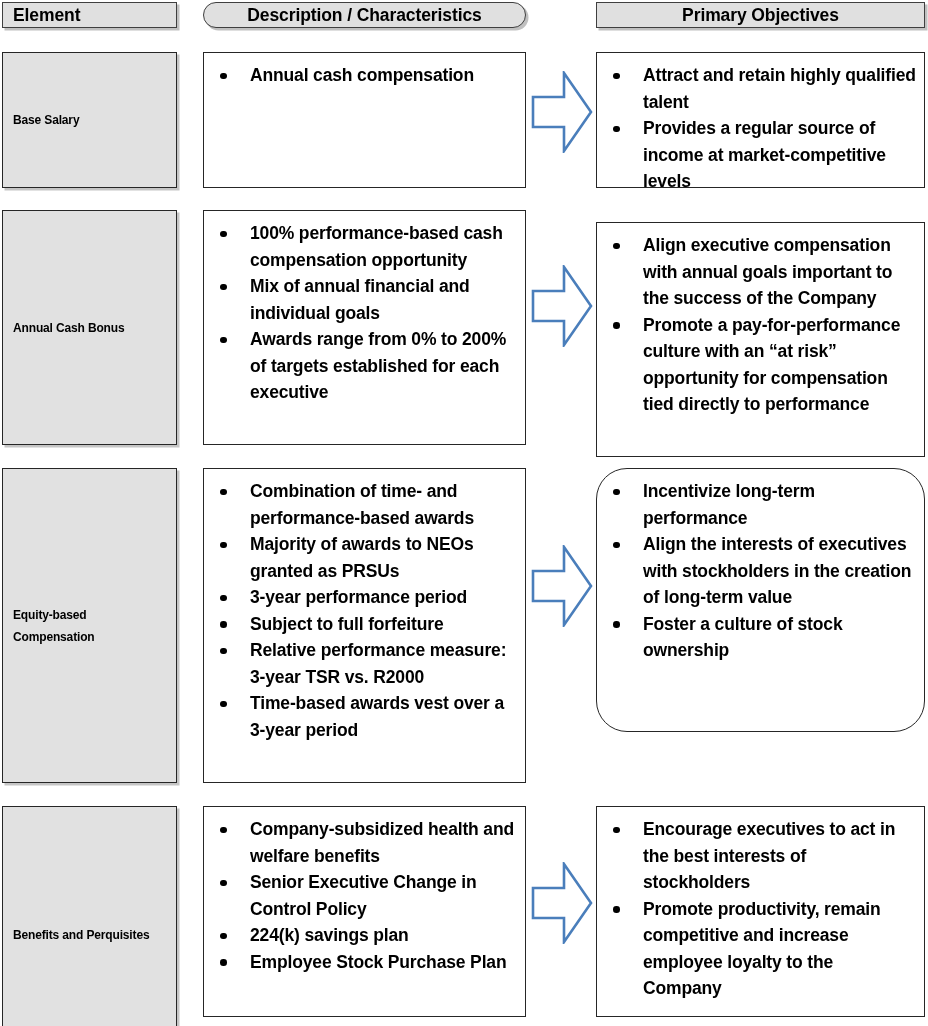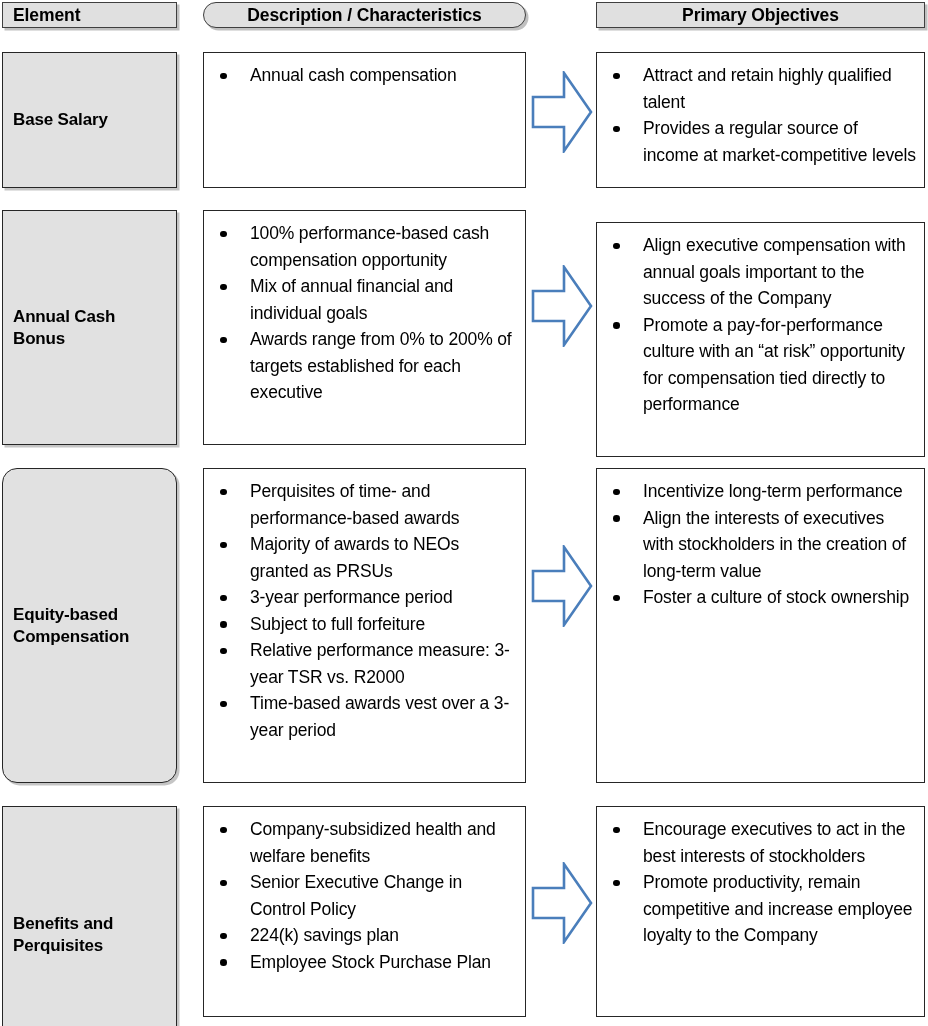--- a/index.html
+++ b/index.html
@@ -64,39 +64,40 @@
     background: #e1e1e1;
     box-shadow: 2.5px 2.5px 0 rgba(140,140,140,0.5);
     display: flex;
     align-items: center;
   }
   .cell.desc { left: 203px; width: 323px; }
   .cell.obj  { left: 596px; width: 329px; }
 
   .element-label {
     font-weight: bold;
-    font-size: 17px;
+    font-size: 12px;
     line-height: 22px;
     padding: 0 8px 0 10px;
     letter-spacing: -0.15px;
   }
 
   
   ul.blist {
     list-style: none;
     margin: 0;
     padding: 9px 8px 6px 0;
     font-size: 17.5px;
     line-height: 26.5px;
     letter-spacing: -0.15px;
   }
   ul.blist li {
     position: relative;
     padding-left: 46px;
     margin: 0 0 0 0;
+    font-weight: bold;
   }
   ul.blist li::before {
     content: "";
     position: absolute;
     left: 16px;
     top: 10.5px;
     width: 6.5px;
     height: 6.5px;
     border-radius: 50%;
     background: #000000;
@@ -160,39 +161,39 @@
           </svg>
         </div>
         <div class="cell obj" style="top: 12px; height: 235px;">
           <ul class="blist">
             <li>Align executive compensation with annual goals important to the success of the Company</li>
             <li>Promote a pay-for-performance culture with an “at risk” opportunity for compensation tied directly to performance</li>
           </ul>
         </div>
       </div>
       <div class="row" style="top: 468px; height: 315px;">
-        <div class="cell element" style="top: 0px; height: 315px; border-radius: 15px;">
+        <div class="cell element" style="top: 0px; height: 315px;">
           <div class="element-label">Equity-based Compensation</div>
         </div>
         <div class="cell desc" style="top: 0px; height: 315px;">
           <ul class="blist">
-            <li>Perquisites of time- and performance-based awards</li>
+            <li>Combination of time- and performance-based awards</li>
             <li>Majority of awards to NEOs granted as PRSUs</li>
             <li>3-year performance period</li>
             <li>Subject to full forfeiture</li>
             <li>Relative performance measure: 3-year TSR vs. R2000</li>
             <li>Time-based awards vest over a 3-year period</li>
           </ul>
         </div>
         <div class="arrow-wrap" style="top: 77px; height: 82px;">
           <svg viewBox="0 0 62 82" preserveAspectRatio="none" xmlns="http://www.w3.org/2000/svg">
             <polygon points="2,26 33,26 33,2 60,41 33,80 33,56 2,56" fill="#ffffff" stroke="#4A7EBB" stroke-width="2.6" stroke-linejoin="miter" vector-effect="non-scaling-stroke"></polygon>
           </svg>
         </div>
-        <div class="cell obj" style="top: 0px; height: 315px;">
+        <div class="cell obj" style="top: 0px; height: 264px; border-radius: 31px;">
           <ul class="blist">
             <li>Incentivize long-term performance</li>
             <li>Align the interests of executives with stockholders in the creation of long-term value</li>
             <li>Foster a culture of stock ownership</li>
           </ul>
         </div>
       </div>
       <div class="row" style="top: 806px; height: 211px;">
         <div class="cell element" style="top: 0px; height: 258px;">
           <div class="element-label">Benefits and Perquisites</div>

